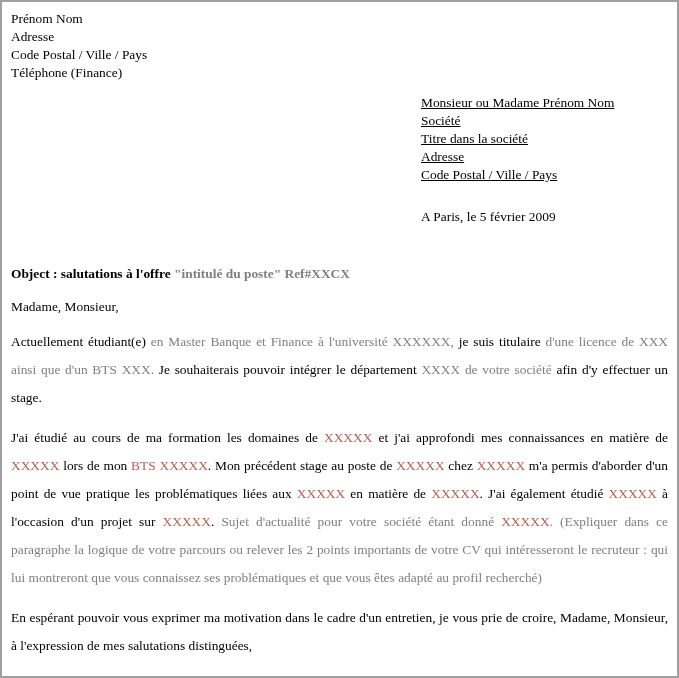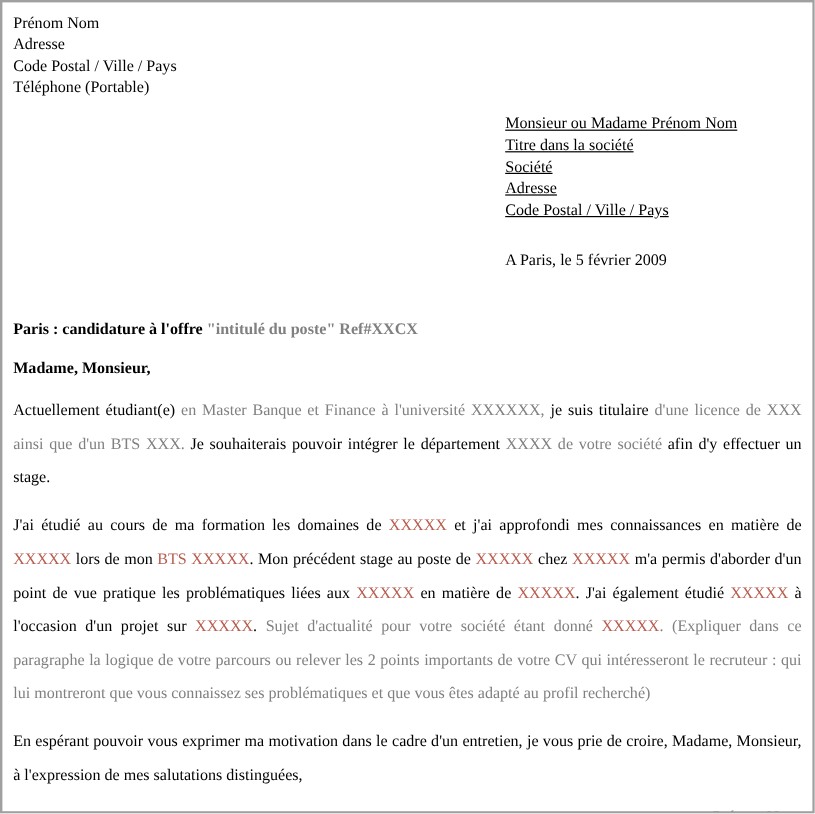--- a/index.html
+++ b/index.html
@@ -22,21 +22,21 @@
     border:2px solid var(--c-border);
     padding:8px 9px;
     overflow:hidden;
     font-size:13.4px;
     color:var(--c-text);
   }
   .addr-block{line-height:18px;}
   .recipient{margin:12px 0 0 410px;text-decoration:underline;}
   .dateline{margin:24px 0 0 410px;line-height:18px;}
   .subject{margin-top:38px;line-height:19px;}
-  .salutation{margin-top:14px;line-height:19px;font-weight:bold;}
+  .salutation{margin-top:14px;line-height:19px;}
   p.para{
     margin:12px 0 0 0;
     line-height:28px;
     text-align:justify;
   }
   .sig{
     text-align:right;
     line-height:19.5px;
     padding-right:2px;
   }
@@ -50,34 +50,34 @@
 </style>
 </head>
 <body>
 
 <div class="page">
 
   <div class="addr-block sender">
     <div>Prénom Nom</div>
     <div>Adresse</div>
     <div>Code Postal / Ville / Pays</div>
-    <div>Téléphone (Portable)</div>
+    <div>Téléphone (Finance)</div>
   </div>
 
   <div class="addr-block recipient">
     <div>Monsieur ou Madame Prénom Nom</div>
+    <div>Société</div>
     <div>Titre dans la société</div>
-    <div>Société</div>
     <div>Adresse</div>
     <div>Code Postal / Ville / Pays</div>
   </div>
 
   <div class="dateline"><span class="c-text">A </span><span class="c-text italic">Paris</span><span class="c-text">, le </span><span class="c-text italic">5 février 2009</span></div>
 
-  <div class="subject"><span class="c-text bold">Paris : candidature à l'offre </span><span class="c-muted bold">"intitulé du poste" Ref#XXCX</span></div>
+  <div class="subject"><span class="c-text bold">Object : salutations à l'offre </span><span class="c-muted bold">"intitulé du poste" Ref#XXCX</span></div>
 
   <div class="salutation">Madame, Monsieur,</div>
 
   <p class="para"><span class="c-text">Actuellement étudiant(e) </span><span class="c-muted">en Master Banque et Finance à l'université XXXXXX, </span><span class="c-text">je suis titulaire </span><span class="c-muted">d'une licence de XXX ainsi que d'un BTS XXX. </span><span class="c-text">Je souhaiterais pouvoir intégrer le département </span><span class="c-muted">XXXX de votre société </span><span class="c-text">afin d'y effectuer un stage.</span></p>
   <p class="para"><span class="c-text">J'ai étudié au cours de ma formation les domaines de </span><span class="c-placeholder">XXXXX</span><span class="c-text"> et j'ai approfondi mes connaissances en matière de </span><span class="c-placeholder">XXXXX</span><span class="c-text"> lors de mon </span><span class="c-placeholder">BTS XXXXX</span><span class="c-text">. Mon précédent stage au poste de </span><span class="c-placeholder">XXXXX</span><span class="c-text"> chez </span><span class="c-placeholder">XXXXX</span><span class="c-text"> m'a permis d'aborder d'un point de vue pratique les problématiques liées aux </span><span class="c-placeholder">XXXXX</span><span class="c-text"> en matière de </span><span class="c-placeholder">XXXXX</span><span class="c-text">. J'ai également étudié </span><span class="c-placeholder">XXXXX</span><span class="c-text"> à l'occasion d'un projet sur </span><span class="c-placeholder">XXXXX</span><span class="c-text">. </span><span class="c-muted">Sujet d'actualité pour votre société étant donné </span><span class="c-placeholder">XXXXX</span><span class="c-muted">. (Expliquer dans ce paragraphe la logique de votre parcours ou relever les 2 points importants de votre CV qui intéresseront le recruteur : qui lui montreront que vous connaissez ses problématiques et que vous êtes adapté au profil recherché)</span></p>
   <p class="para"><span class="c-text">En espérant pouvoir vous exprimer ma motivation dans le cadre d'un entretien, je vous prie de croire, Madame, Monsieur, à l'expression de mes salutations distinguées,</span></p>
 
   <div class="sig sig-name">Prénom Nom</div>
   <div class="sig sig-label">(Monsieur)</div>
 

